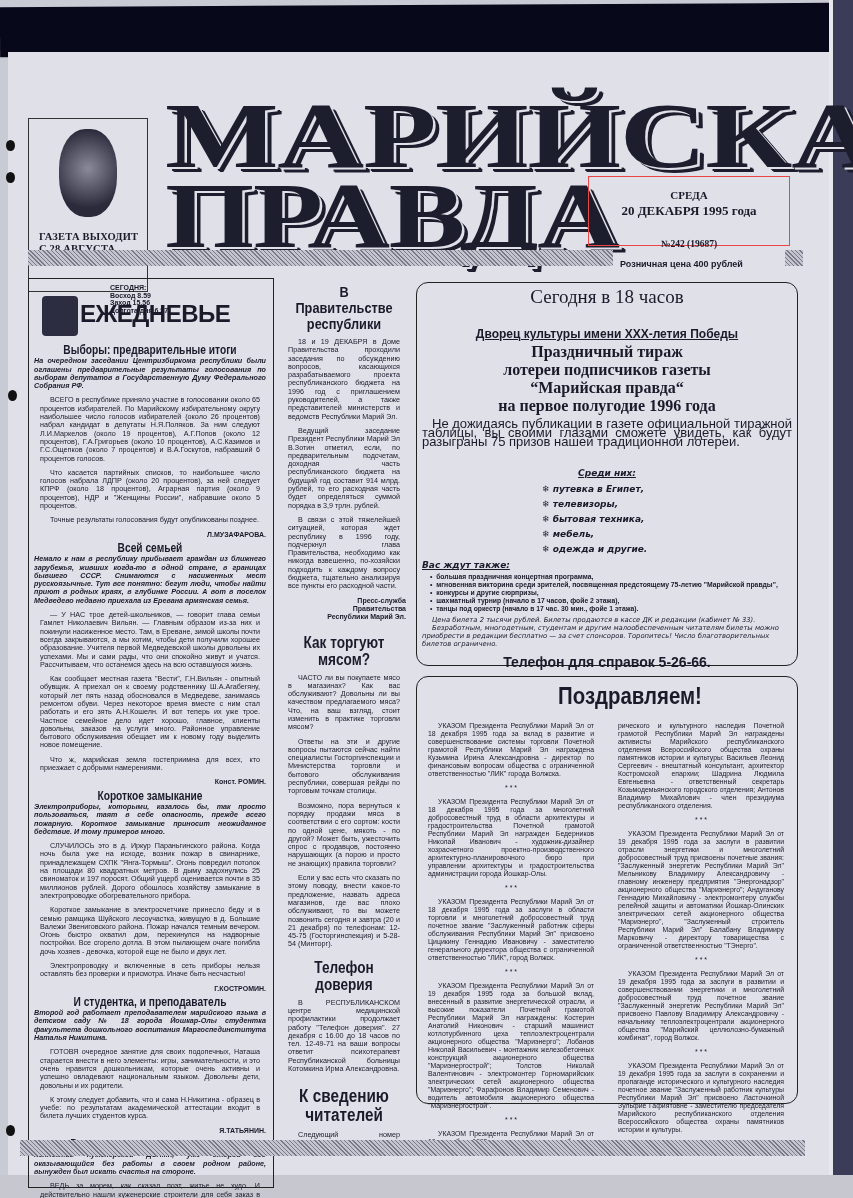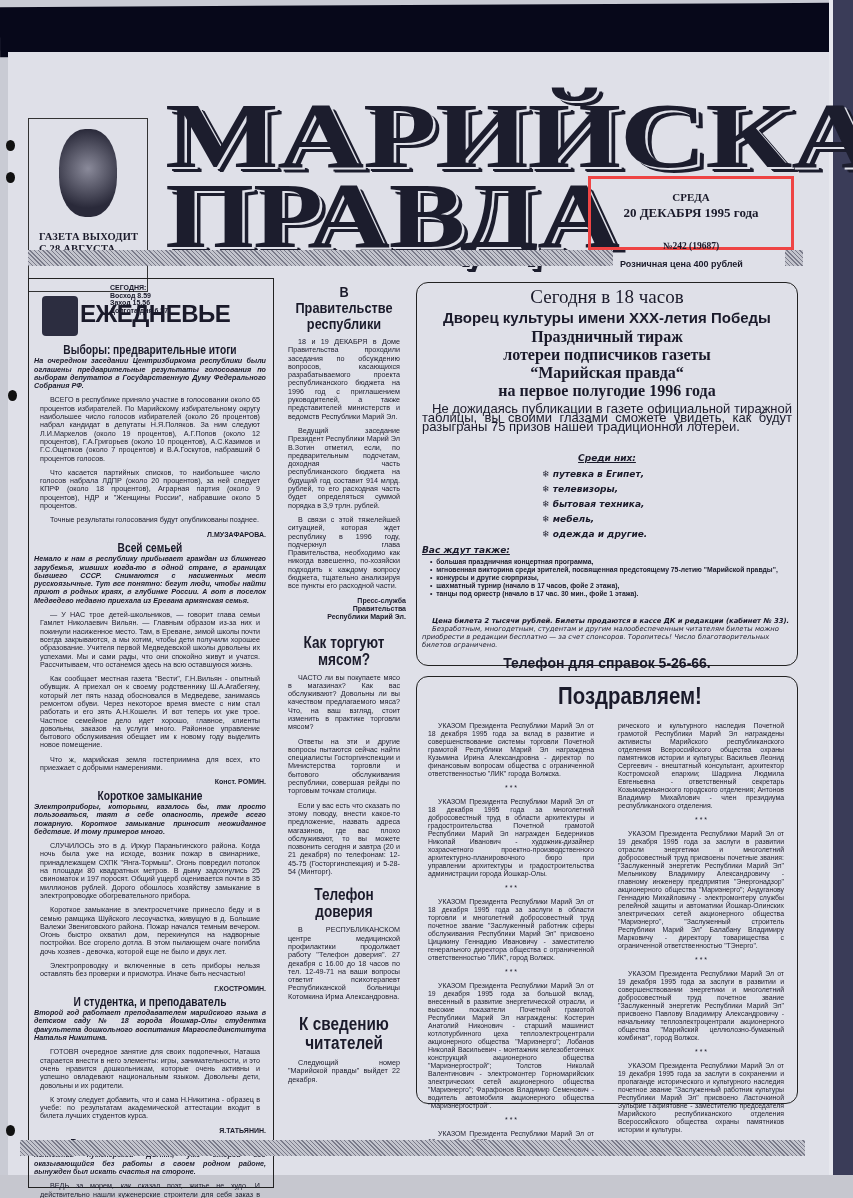--- a/index.html
+++ b/index.html
@@ -10,21 +10,21 @@
   .page { position:absolute; left:8px; top:52px; width:830px; height:1140px; background:#dfe0e8; }
   .bottomgrey { position:absolute; left:0; top:1175px; width:853px; height:23px; background:#c6c7cf; }
   .hole { position:absolute; width:9px; height:11px; background:#111; border-radius:50%; }
   .abs { position:absolute; }
   .emblem-box { left:28px; top:118px; width:118px; height:172px; border:1px solid #333; }
   .emblem { position:absolute; left:30px; top:10px; width:58px; height:88px; border-radius:45%; background:radial-gradient(circle at 50% 45%, #8a8a9a, #2a2a3a 70%); }
   .since { position:absolute; left:10px; top:112px; font-family:"Liberation Serif", serif; font-weight:bold; font-size:10.5px; line-height:12px; letter-spacing:0.2px; }
   .mast { font-family:"Liberation Serif", serif; font-weight:900; color:#1c1d2d; letter-spacing:-1px; text-shadow:2px 2px 0 #dfe0e8, 4px 4px 0 #1c1d2d, 5px 5px 0 #1c1d2d; }
   .mast1 { left:165px; top:88px; font-size:94px; line-height:94px; transform:scaleX(1.28); transform-origin:left top; }
   .mast2 { left:165px; top:168px; font-size:94px; line-height:94px; transform:scaleX(1.22); transform-origin:left top; }
-  .datebox { left:588px; top:176px; width:200px; height:68px; border:3px solid #ef4444; text-align:center; font-family:"Liberation Serif", serif; font-weight:bold; }
+  .datebox { left:588px; top:176px; width:200px; height:68px; border:1px solid #ef4444; text-align:center; font-family:"Liberation Serif", serif; font-weight:bold; }
   .datebox .d1 { font-size:11px; margin-top:12px; }
   .datebox .d2 { font-size:13px; margin-top:2px; }
   .datebox .d3 { font-size:9.5px; margin-top:20px; }
   .hatch { background:repeating-linear-gradient(45deg, #7a7b8a 0 1px, #c3c4cd 1px 3px); }
   .price-bar { left:28px; top:250px; width:585px; height:16px; }
   .price-bar2 { left:785px; top:250px; width:18px; height:16px; }
   .price { left:620px; top:259px; font-size:9px; font-weight:bold; font-family:"Liberation Sans", sans-serif; }
   .frame { border:1.5px solid #222; }
   .col1 { left:28px; top:278px; width:244px; height:908px; }
   .col { position:absolute; font-family:"Liberation Sans", sans-serif; font-size:7.2px; line-height:8.3px; text-align:justify; }
@@ -122,33 +122,34 @@
   <p>В связи с этой тяжелейшей ситуацией, которая ждет республику в 1996 году, подчеркнул глава Правительства, необходимо как никогда взвешенно, по-хозяйски подходить к каждому вопросу бюджета, тщательно анализируя все пункты его расходной части.</p>
   <div class="sig" style="margin-top:6px;">
     <div>Пресс-служба</div>
     <div>Правительства</div>
     <div>Республики Марий Эл.</div>
   </div>
 
   <div class="hdr" style="font-size:16px;line-height:17px;margin:12px 0 6px;">Как торгуют мясом?</div>
   <p>ЧАСТО ли вы покупаете мясо в магазинах? Как вас обслуживают? Довольны ли вы качеством предлагаемого мяса? Что, на ваш взгляд, стоит изменить в практике торговли мясом?</p>
   <p>Ответы на эти и другие вопросы пытаются сейчас найти специалисты Госторгинспекции и Министерства торговли и бытового обслуживания республики, совершая рейды по торговым точкам столицы.</p>
+  <p>Возможно, пора вернуться к порядку продажи мяса в соответствии с его сортом: кости по одной цене, мякоть - по другой? Может быть, ужесточить спрос с продавцов, постоянно нарушающих (а порою и просто не знающих) правила торговли?</p>
   <p>Если у вас есть что сказать по этому поводу, внести какое-то предложение, назвать адреса магазинов, где вас плохо обслуживают, то вы можете позвонить сегодня и завтра (20 и 21 декабря) по телефонам: 12-45-75 (Госторгинспекция) и 5-28-54 (Минторг).</p>
 
   <div class="hdr" style="font-size:16px;line-height:17px;margin:10px 0 4px;">Телефон доверия</div>
   <p>В РЕСПУБЛИКАНСКОМ центре медицинской профилактики продолжает работу "Телефон доверия". 27 декабря с 16.00 до 18 часов по тел. 12-49-71 на ваши вопросы ответит психотерапевт Республиканской больницы Котомкина Ирма Александровна.</p>
 
   <div class="hdr" style="font-size:18px;line-height:19px;margin:14px 0 6px;">К сведению читателей</div>
   <p>Следующий номер "Марийской правды" выйдет 22 декабря.</p>
 </div>
 
 <div class="abs roundbox" style="left:416px;top:282px;width:380px;height:382px;"></div>
 <div class="abs" style="left:422px;top:286px;width:370px;">
   <div class="serifhdr" style="font-size:19px;line-height:22px;font-weight:normal;">Сегодня в 18 часов</div>
-  <div class="center" style="font-size:15px;font-weight:bold;font-family:'Liberation Sans',sans-serif;margin-top:1px;">Дворец культуры имени XXX-летия Победы</div>
+  <div class="center" style="font-size:12px;font-weight:bold;font-family:'Liberation Sans',sans-serif;margin-top:19px;text-decoration:underline;">Дворец культуры имени XXX-летия Победы</div>
   <div class="serifhdr" style="font-size:16px;line-height:18px;margin-top:2px;">Праздничный тираж</div>
   <div class="serifhdr" style="font-size:16px;line-height:18px;">лотереи подписчиков газеты</div>
   <div class="serifhdr" style="font-size:16px;line-height:18px;">“Марийская правда“</div>
   <div class="serifhdr" style="font-size:16px;line-height:18px;">на первое полугодие 1996 года</div>
   <div style="font-size:13px;line-height:9px;text-align:justify;margin-top:4px;text-indent:10px;font-family:'Liberation Sans',sans-serif;">Не дожидаясь публикации в газете официальной тиражной таблицы, вы своими глазами сможете увидеть, как будут разыграны 75 призов нашей традиционной лотереи.</div>
   <div class="center" style="font-size:9px;font-weight:bold;font-style:italic;text-decoration:underline;margin-top:22px;">Среди них:</div>
   <div style="margin:4px 0 0 120px;font-size:9px;line-height:15px;font-style:italic;font-weight:bold;">
     <div><span>❄ </span><span>путевка в Египет,</span></div>
     <div><span>❄ </span><span>телевизоры,</span></div>
     <div><span>❄ </span><span>бытовая техника,</span></div>
@@ -156,21 +157,21 @@
     <div><span>❄ </span><span>одежда и другие.</span></div>
   </div>
   <div style="font-size:9px;font-weight:bold;font-style:italic;text-decoration:underline;margin-top:3px;">Вас ждут также:</div>
   <div style="margin:3px 0 0 8px;font-size:6.8px;line-height:8px;font-weight:bold;font-family:'Liberation Sans',sans-serif;">
     <div><span>•&nbsp;&nbsp;</span><span>большая праздничная концертная программа,</span></div>
     <div><span>•&nbsp;&nbsp;</span><span>мгновенная викторина среди зрителей, посвященная предстоящему 75-летию "Марийской правды",</span></div>
     <div><span>•&nbsp;&nbsp;</span><span>конкурсы и другие сюрпризы,</span></div>
     <div><span>•&nbsp;&nbsp;</span><span>шахматный турнир (начало в 17 часов, фойе 2 этажа),</span></div>
     <div><span>•&nbsp;&nbsp;</span><span>танцы под оркестр (начало в 17 час. 30 мин., фойе 1 этажа).</span></div>
   </div>
-  <div style="font-size:6.8px;line-height:8px;font-style:italic;margin-top:19px;text-indent:10px;font-weight:bold;">Цена билета 2 тысячи рублей. Билеты продаются в кассе ДК и редакции (кабинет № 33).</div>
+  <div style="font-size:6.8px;line-height:8px;font-style:italic;margin-top:3px;text-indent:10px;">Цена билета 2 тысячи рублей. Билеты продаются в кассе ДК и редакции (кабинет № 33).</div>
   <div style="font-size:6.8px;line-height:8px;font-style:italic;text-indent:10px;">Безработным, многодетным, студентам и другим малообеспеченным читателям билеты можно приобрести в редакции бесплатно — за счет спонсоров. Торопитесь! Число благотворительных билетов ограничено.</div>
   <div class="center" style="font-size:14px;font-weight:bold;font-family:'Liberation Sans',sans-serif;margin-top:6px;">Телефон для справок 5-26-66.</div>
 </div>
 
 <div class="abs roundbox" style="left:416px;top:676px;width:380px;height:426px;"></div>
 <div class="abs hdr" style="left:530px;top:682px;width:200px;font-size:24px;line-height:28px;">Поздравляем!</div>
 <div class="col" style="left:422px;top:716px;width:178px;font-size:6.9px;line-height:8px;">
   <p>УКАЗОМ Президента Республики Марий Эл от 18 декабря 1995 года за вклад в развитие и совершенствование системы торговли Почетной грамотой Республики Марий Эл награждена Кузьмина Ирина Александровна - директор по финансовым вопросам общества с ограниченной ответственностью "ЛИК" города Волжска.</p>
   <div class="center">* * *</div>
   <p>УКАЗОМ Президента Республики Марий Эл от 18 декабря 1995 года за многолетний добросовестный труд в области архитектуры и градостроительства Почетной грамотой Республики Марий Эл награжден Бедерников Николай Иванович - художник-дизайнер хозрасчетного проектно-производственного архитектурно-планировочного бюро при управлении архитектуры и градостроительства администрации города Йошкар-Олы.</p>

